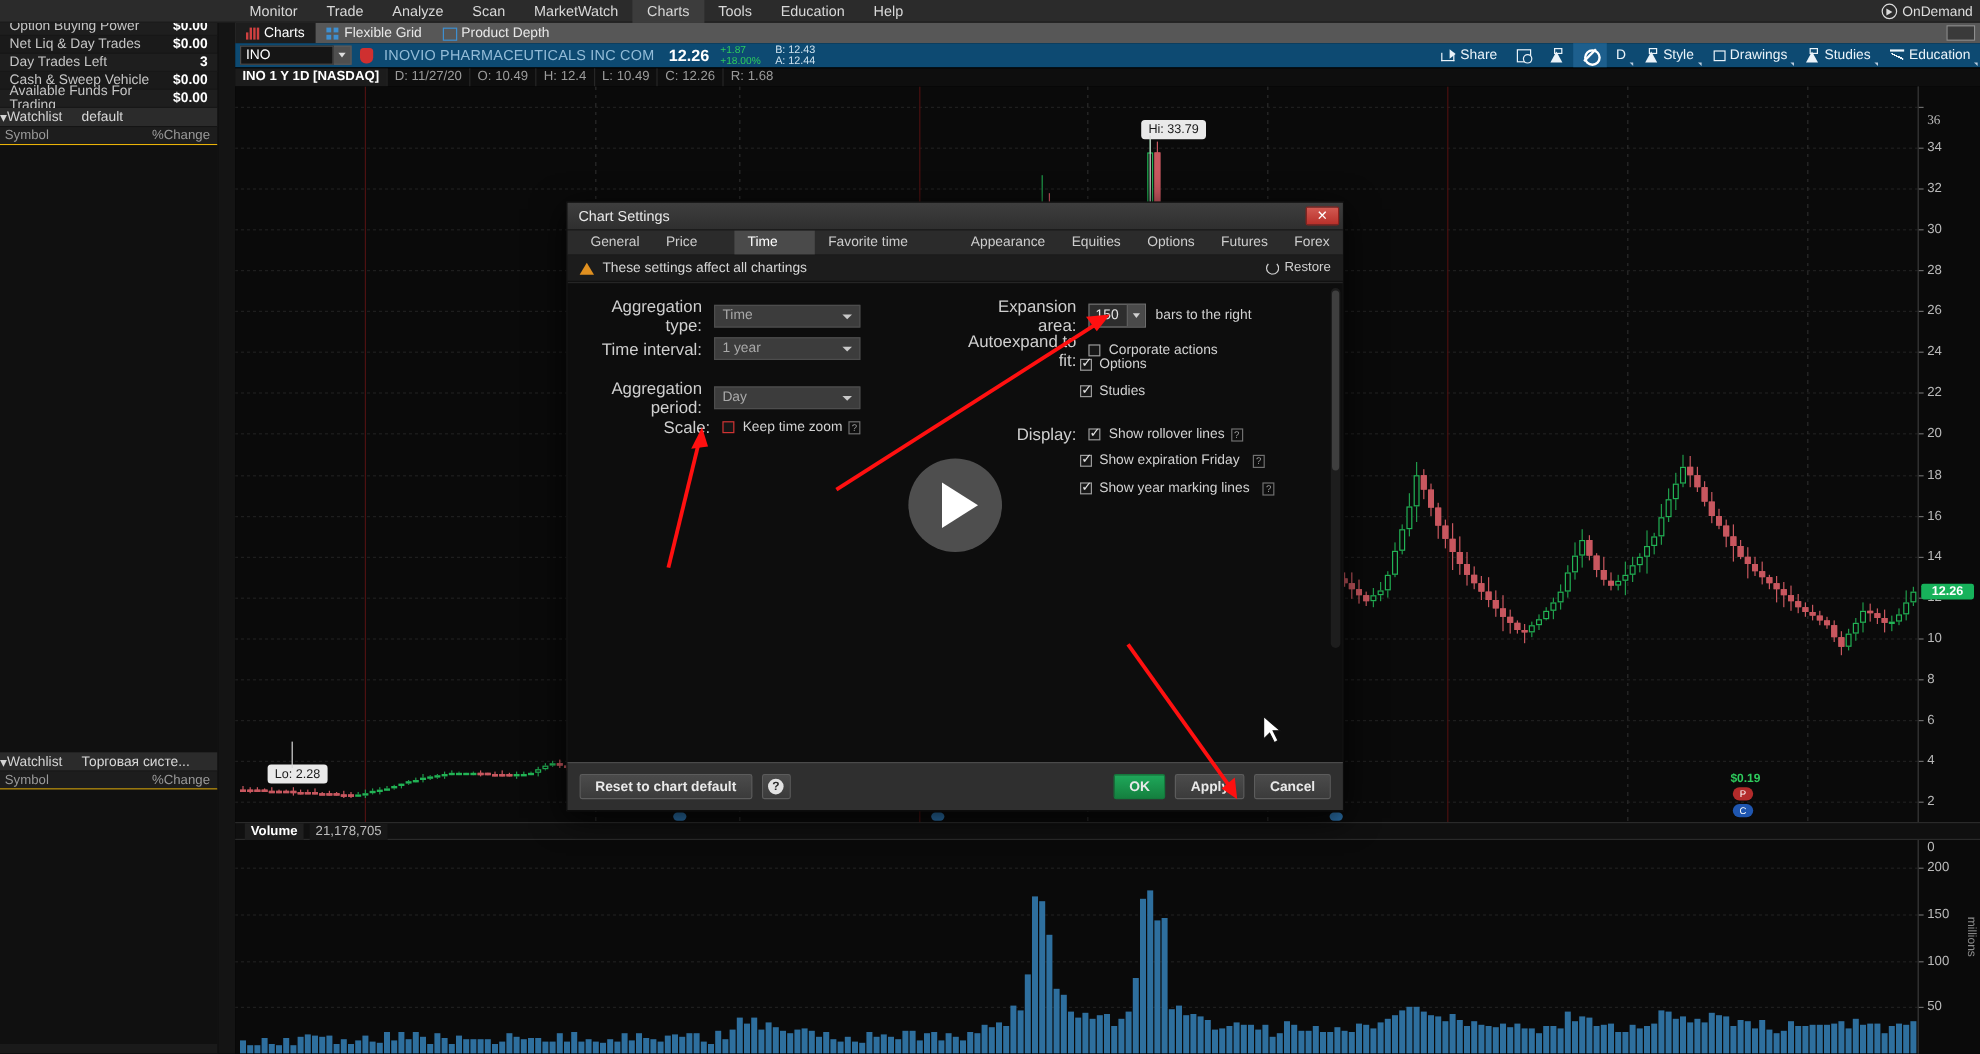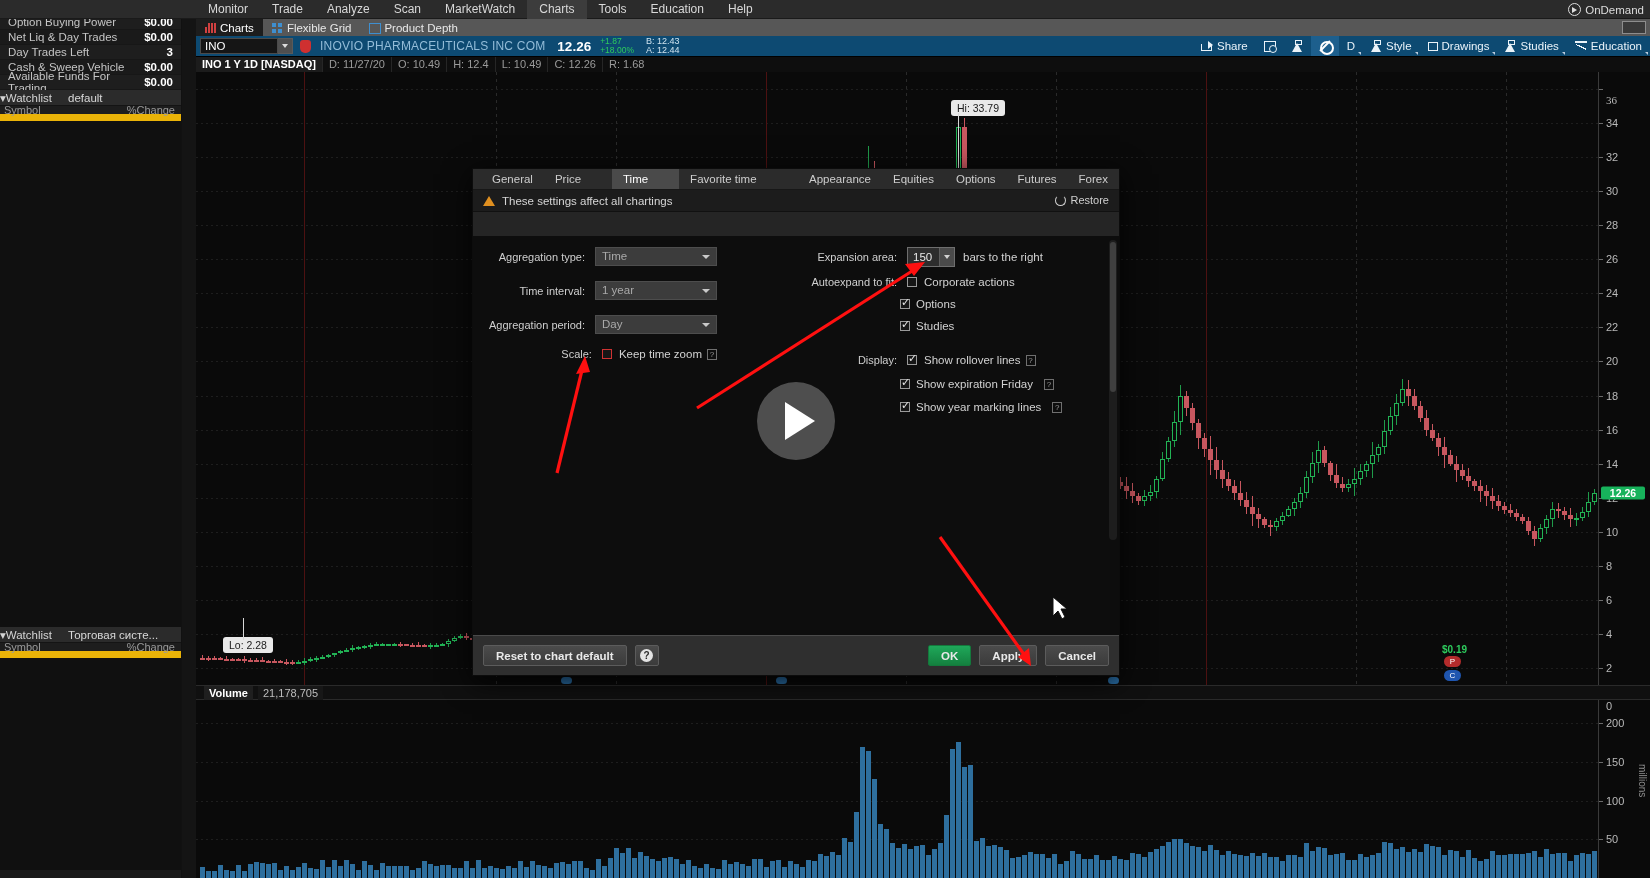--- a/index.html
+++ b/index.html
@@ -174,21 +174,21 @@
   .acct-row:nth-child(odd){ background:#1e1e1e; }
   .acct-row .lbl{ color:#c5c5c5; }
   .acct-row .val{ color:#fff; font-weight:bold; }
   .wl-head{
     height:16px; display:flex; align-items:center; background:#2b2b2b; color:#d4d4d4; font-size:11.5px;
     position:relative; border-bottom:1px solid #141414;
   }
   .wl-name{ margin-left:16px; color:#d8d8d8; }
   .wl-cols{
     height:15px; display:flex; align-items:center; justify-content:space-between;
-    padding:0 6px 0 4px; font-size:11px; color:#9a9a9a; background:#1d1d1d; border-bottom:7px solid #eab308;gap:32px;
+    padding:0 6px 0 4px; font-size:11px; color:#9a9a9a; background:#1d1d1d; border-bottom:1px solid #eab308;gap:32px;
   }
   .wl-body{ background:#101010; }
   .dlg{
     position:absolute; left:472px; top:168px; width:648px; height:508px;
     background:#252525; border:1px solid #0c0c0c; box-shadow:0 6px 26px rgba(0,0,0,.8);
   }
   .dlg-title{
     height:23px; background:linear-gradient(#3e3e3e,#2f2f2f); display:flex; align-items:center;
     padding-left:9px; font-size:12px; color:#eaeaea; position:relative; border-bottom:1px solid #1b1b1b;
   }
@@ -206,21 +206,21 @@
   }
   .warn-ic{ width:0;height:0;border-left:6px solid transparent;border-right:6px solid transparent;
     border-bottom:10px solid #e09020; margin-right:7px; position:relative;}
   .restore{ position:absolute; right:10px; top:4px; display:flex; align-items:center; gap:4px; color:#cfcfcf; font-size:11px;}
   .restore .ric{ width:11px;height:11px;border:1.3px solid #cfcfcf;border-radius:50%;border-top-color:transparent;}
   .dlg-body{ position:absolute; left:0; top:67px; right:0; bottom:40px; background:#0d0d0d; }
   .dlg-scroll{ position:absolute; right:2px; top:4px; width:8px; height:300px; background:#1d1d1d; border-radius:4px;}
   .dlg-scroll i{ position:absolute; left:1px; top:2px; width:6px; height:150px; background:#3f3f3f; border-radius:3px;}
 
   .frow{ position:absolute; display:flex; align-items:center; }
-  .flabel{ font-size:11px; color:#cfcfcf; text-align:right; }
+  .flabel{ font-size:14px; color:#cfcfcf; text-align:right; }
   .fsel{
     width:122px; height:19px; background:#3c3c3c; border:1px solid #4d4d4d; color:#a9a9a9;
     font-size:11.5px; line-height:17px; padding-left:6px; position:relative; display:flex; align-items:center;
   }
   .fsel .ar{ position:absolute; right:6px; top:7px; width:0;height:0;
      border-left:4px solid transparent;border-right:4px solid transparent;border-top:4px solid #c9c9c9;}
   .spin{
     width:48px;height:20px; background:#2d2d2d; border:1px solid #6e6e6e; color:#e6e6e6;
     font-size:11.5px; line-height:18px; padding-left:5px; display:flex; align-items:center; position:relative;
   }
@@ -1710,20 +1710,24 @@
       <div class="axis-tick" style="top: 100.609px;"></div>
       <div class="axis-t" style="top: 139.304px;">50</div>
       <div class="axis-tick" style="top: 139.304px;"></div>
       <div class="axis-t" style="top: 6px;">0</div>
     </div>
   <div class="axis-mill">millions</div>
 </div>
 
 <div class="dlg">
 
+  <div class="dlg-title">
+    <span>Chart Settings</span>
+    <div class="dlg-close">✕</div>
+  </div>
 
   <div class="dlg-tabs">
     <div class="dlg-tab">General</div>
     <div class="dlg-tab">Price axis</div>
     <div class="dlg-tab active">Time axis</div>
     <div class="dlg-tab">Favorite time frames</div>
     <div class="dlg-tab">Appearance</div>
     <div class="dlg-tab">Equities</div>
     <div class="dlg-tab">Options</div>
     <div class="dlg-tab">Futures</div>

